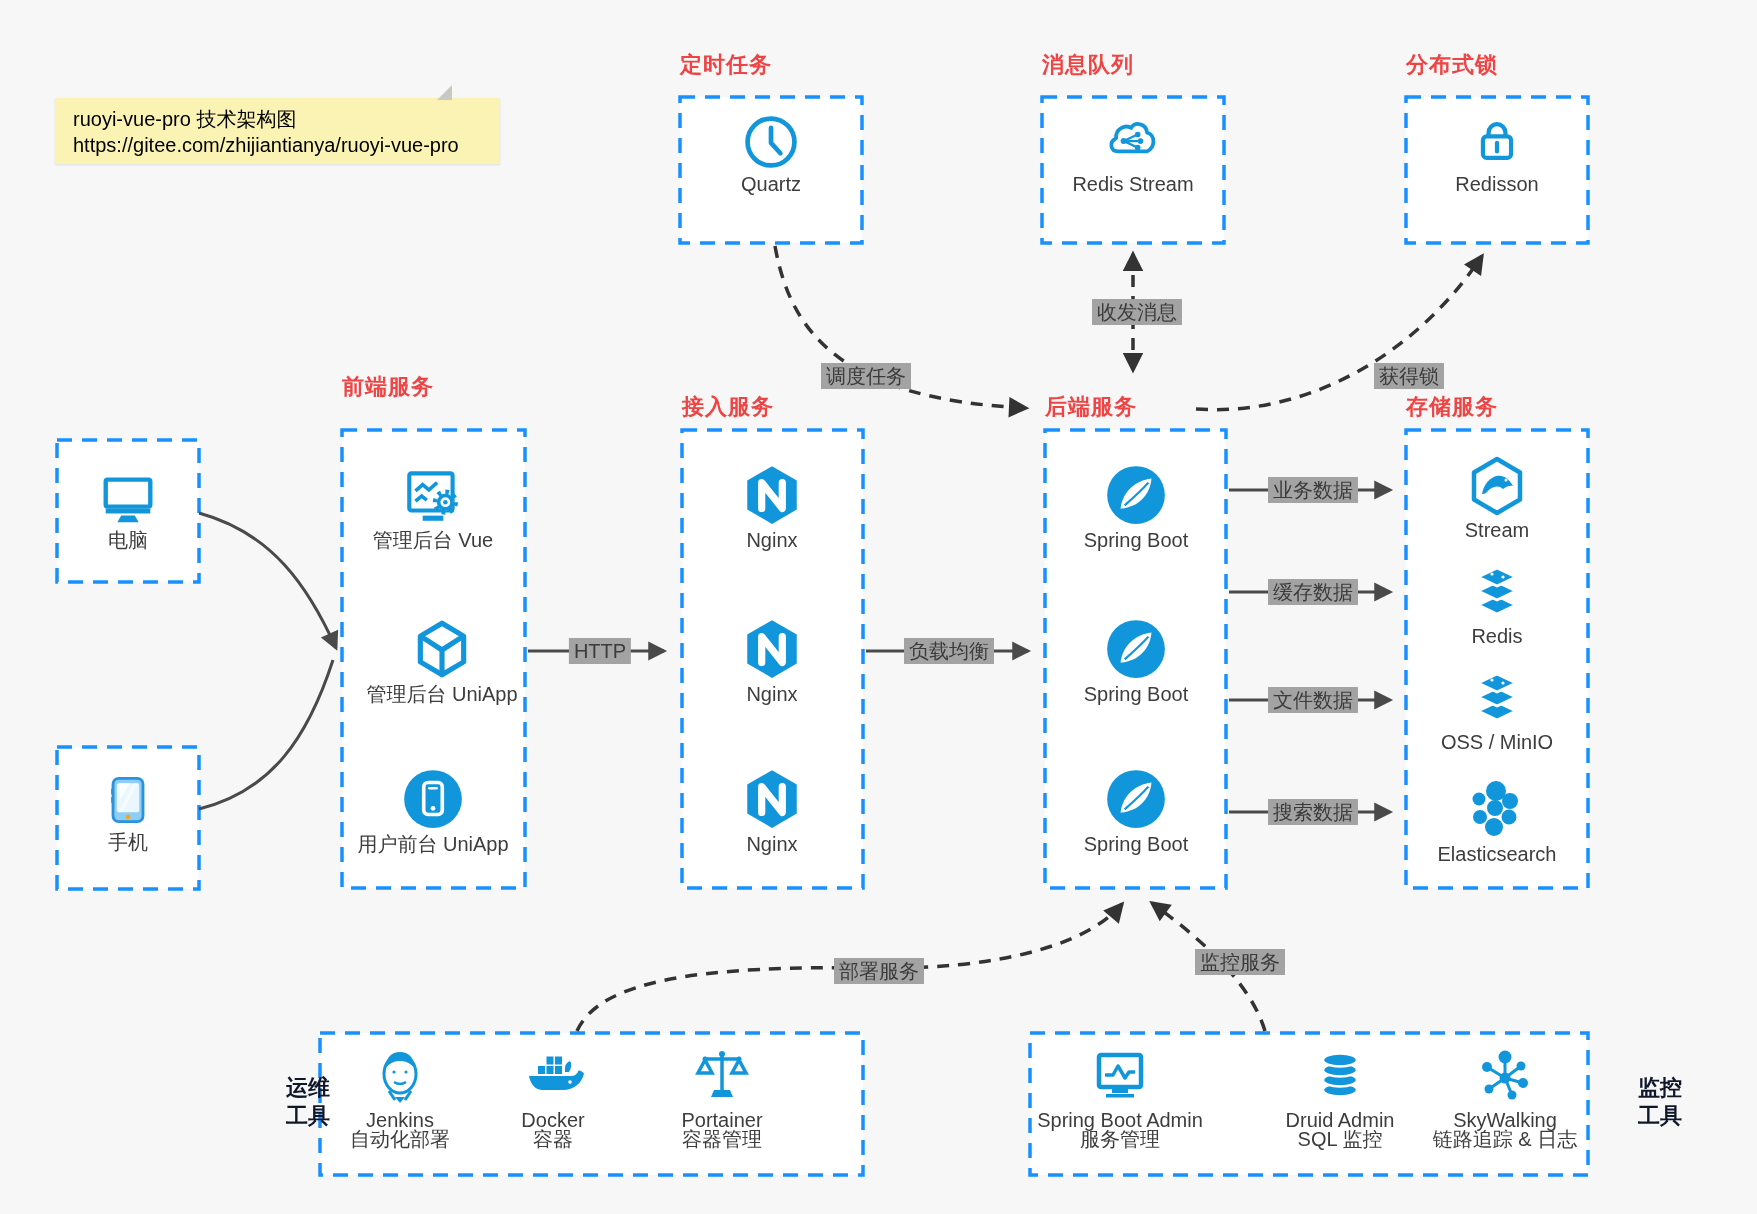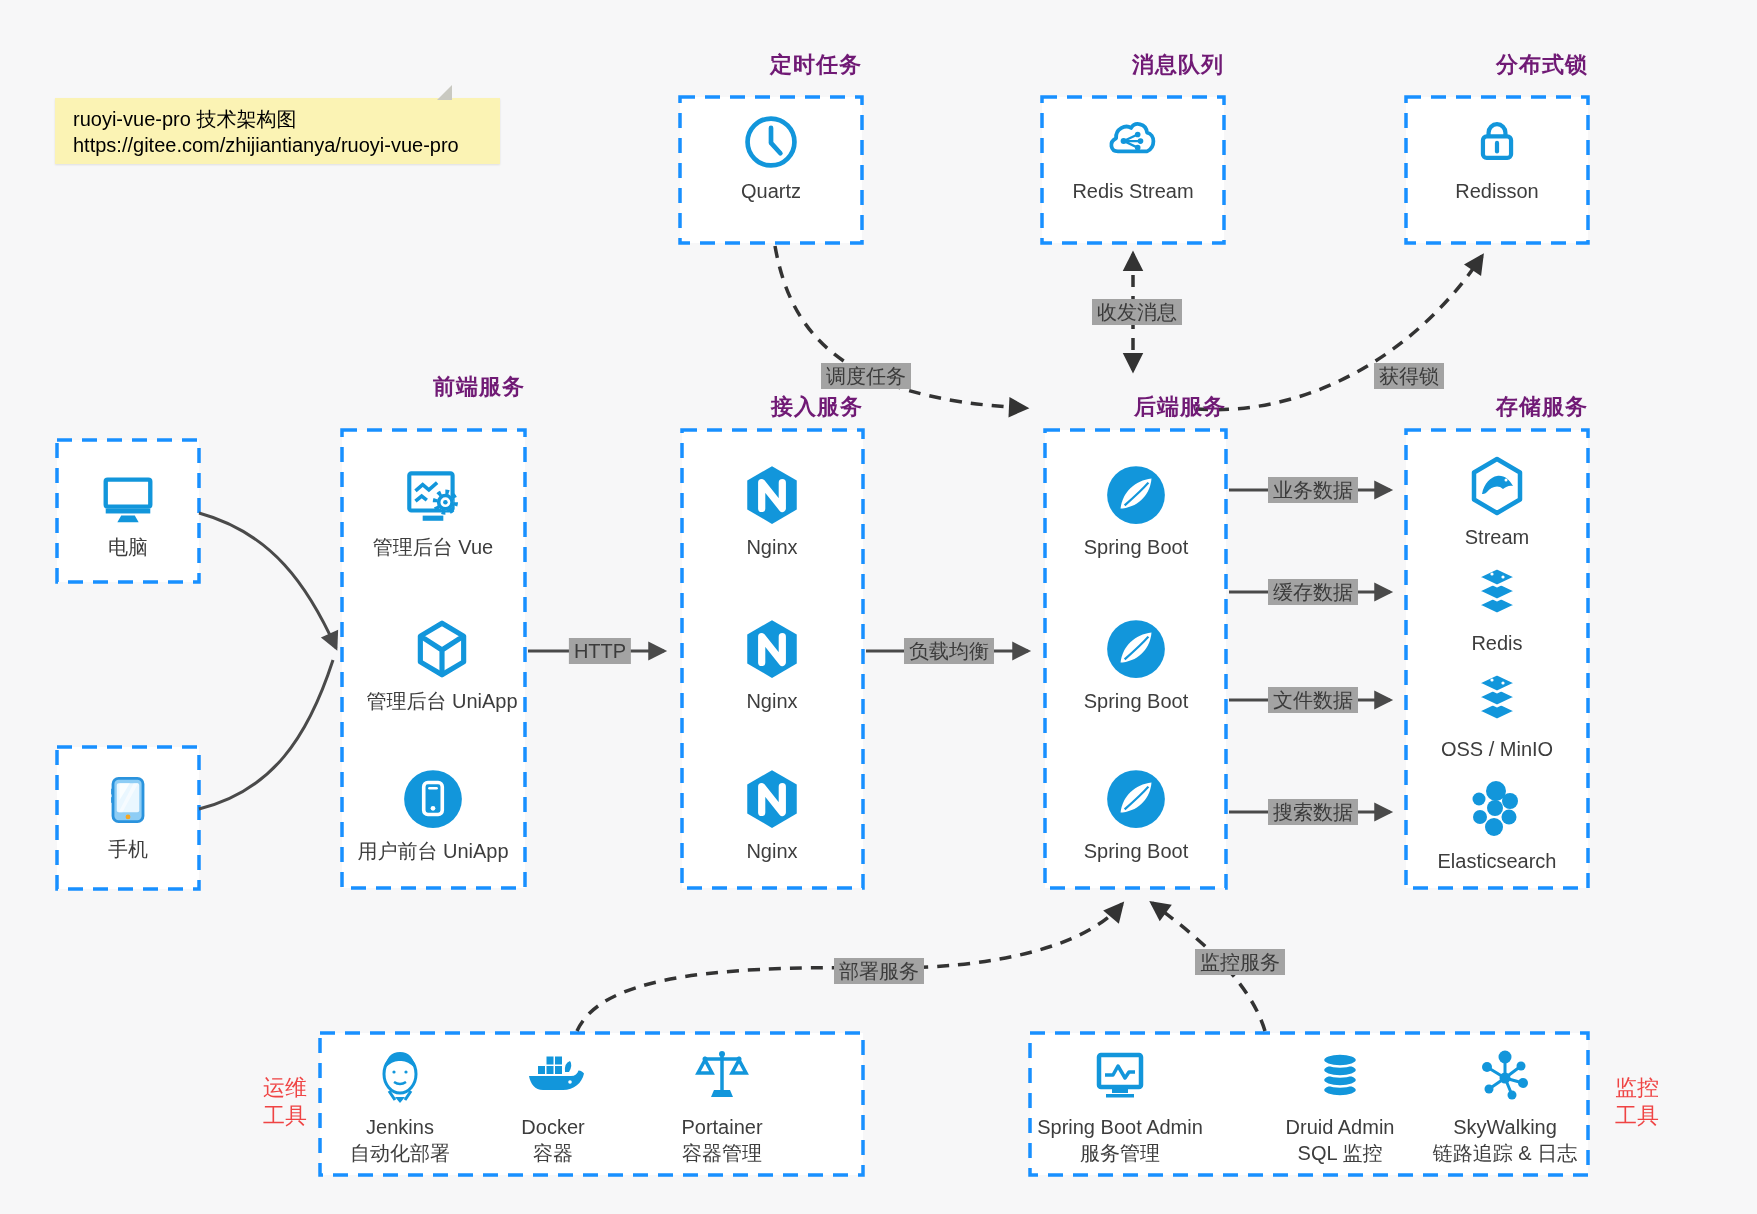--- a/index.html
+++ b/index.html
@@ -6,30 +6,30 @@
   body{
     width:1757px;height:1214px;
     background:#f7f7f8;
     font-family:"Liberation Sans","DejaVu Sans",sans-serif;
     position:relative;overflow:hidden;
   }
   .canvas{position:absolute;left:0;top:0;width:1757px;height:1214px;}
   svg.overlay{position:absolute;left:0;top:0;z-index:1;}
   .layer{position:absolute;left:0;top:0;width:100%;height:100%;z-index:2;pointer-events:none;}
   .title{
-    position:absolute;text-align:right;
-    color:#701a75;font-size:22px;font-weight:700;letter-spacing:1px;white-space:nowrap;
+    position:absolute;text-align:left;
+    color:#ef4444;font-size:22px;font-weight:700;letter-spacing:1px;white-space:nowrap;
   }
   .side-title{
-    position:absolute;text-align:center;color:#ef4444;
-    font-size:22px;font-weight:400;line-height:28px;white-space:nowrap;
+    position:absolute;text-align:right;color:#0f172a;
+    font-size:22px;font-weight:700;line-height:28px;white-space:nowrap;
   }
   .node{
     position:absolute;width:160px;display:flex;flex-direction:column;
-    align-items:center;gap:7px;
+    align-items:center;
   }
   .node svg{display:block;}
   .nlabel{
     font-size:20px;color:#3d3d3d;text-align:center;white-space:nowrap;line-height:24px;
   }
   .chip{
     position:absolute;transform:translate(-50%,-50%);
     background:#a3a3a3;padding:0 5px;font-size:20px;color:#3b3b3b;
     white-space:nowrap;line-height:26px;
   }

